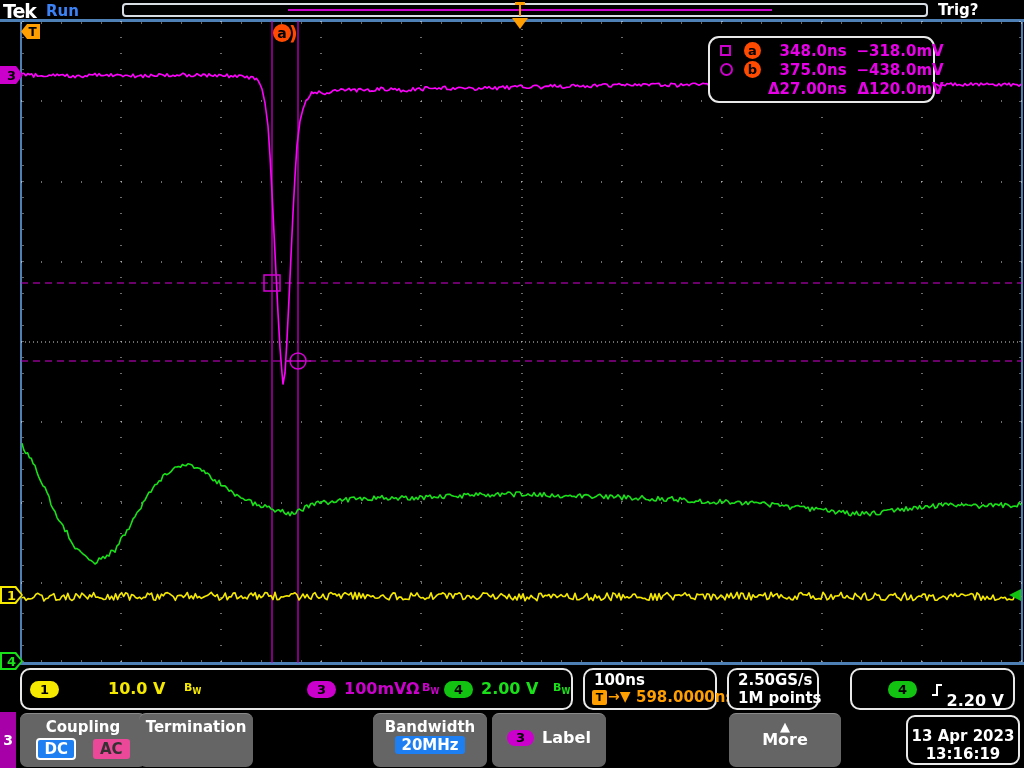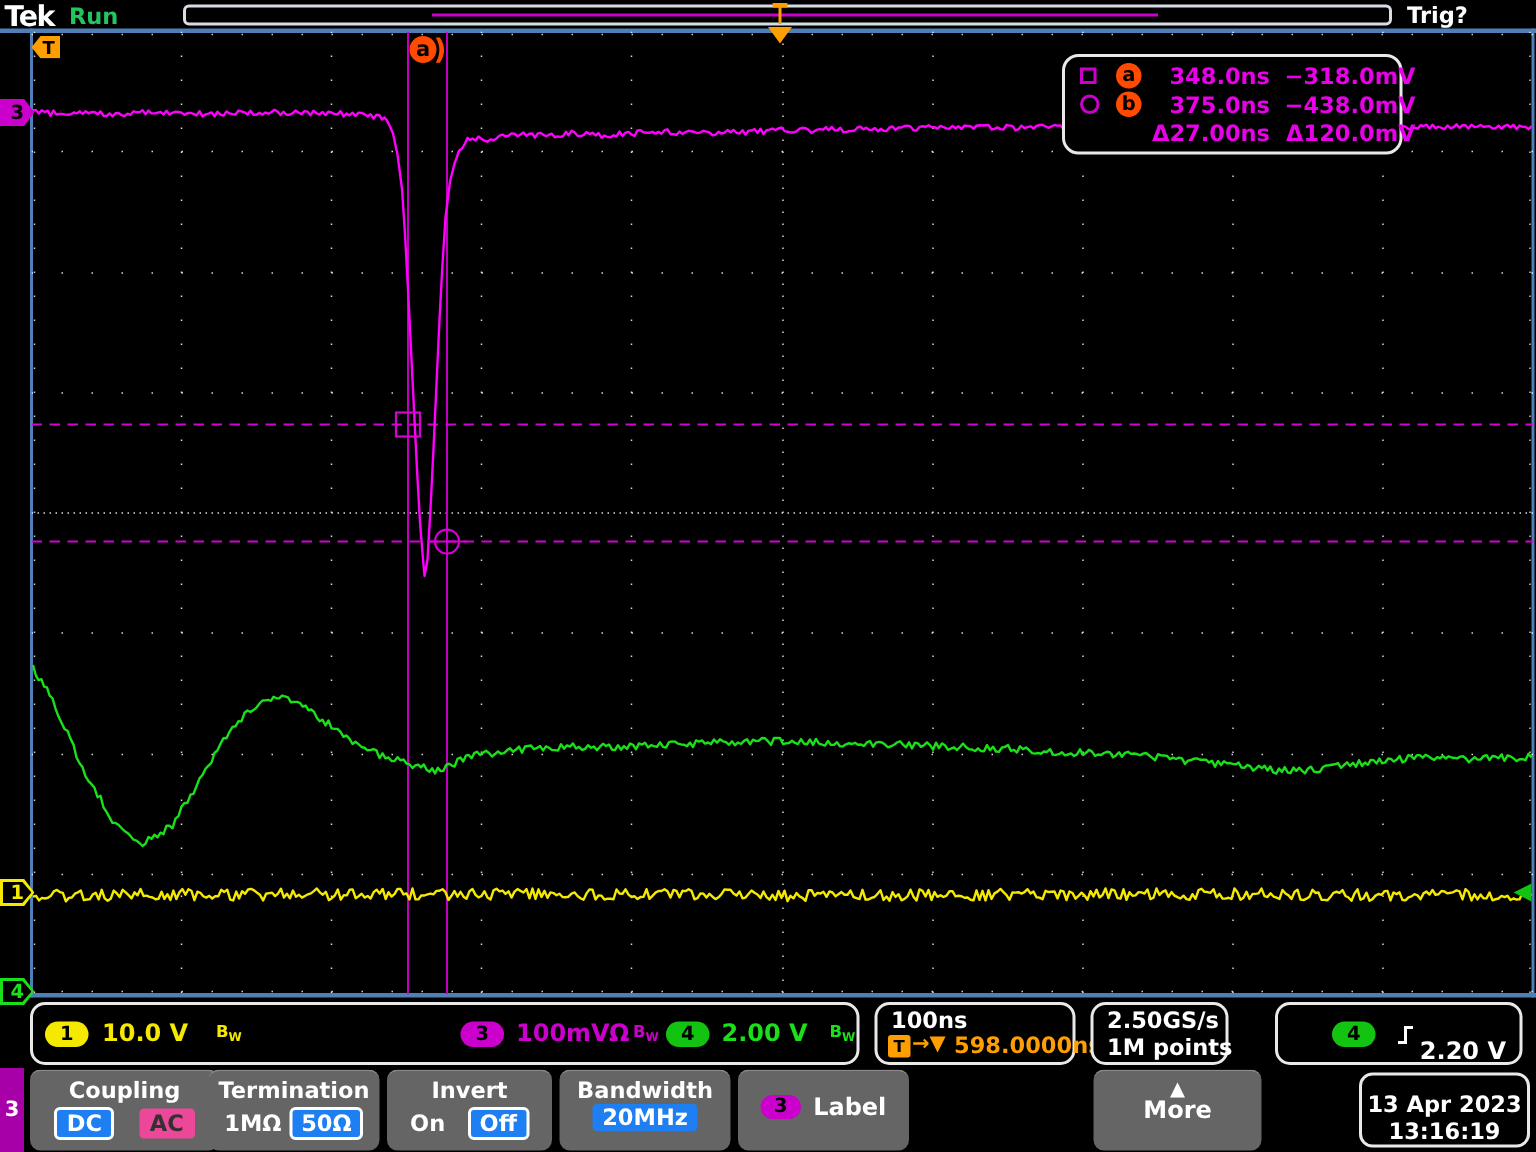--- a/index.html
+++ b/index.html
@@ -2,21 +2,21 @@
 <html><head>
 <meta charset="utf-8">
 <style>
   * { margin:0; padding:0; box-sizing:border-box; }
   html,body { background:#000; }
   body { font-family:"DejaVu Sans","Liberation Sans",sans-serif; }
   .screen { position:relative; width:1024px; height:768px; background:#000; overflow:hidden; }
 
   
   .logo { position:absolute; left:3px; top:0px; color:#fff; font-size:19px; font-weight:800; letter-spacing:-1px; }
-  .run  { position:absolute; left:46px; top:2px; color:#22c55e; font-size:15px; font-weight:600; }
+  .run  { position:absolute; left:46px; top:2px; color:#3b82f6; font-size:15px; font-weight:600; }
   .trig { position:absolute; left:938px; top:1px; color:#fff; font-size:15px; font-weight:600; }
   .recbar { position:absolute; left:122px; top:3px; width:806px; height:14px; border:2px solid #d8dde4; border-radius:4px; background:#000; }
   .recline { position:absolute; left:164px; top:4px; width:484px; height:2px; background:#cc00cc; }
   .rec-t-stem { position:absolute; left:519px; top:2px; width:2px; height:14px; background:#ff9e00; }
   .rec-t-cap  { position:absolute; left:515px; top:2px; width:10px; height:3px; background:#ff9e00; }
   .trig-tri { position:absolute; left:512px; top:18px; width:0; height:0;
               border-left:8px solid transparent; border-right:8px solid transparent; border-top:11px solid #ff9e00; }
 
   
   .hline { position:absolute; left:0; width:1024px; height:3px; background:#4e7fb5; }
@@ -50,21 +50,21 @@
   .obadge { width:17px; height:17px; border-radius:50%; background:#ff4a00; color:#000; font-size:13px; font-weight:800;
             display:flex; align-items:center; justify-content:center; }
 
   
   .robox { position:absolute; top:668px; height:42px; background:#000; border:2px solid #e9e9e9; border-radius:10px; z-index:4; }
   .badge { position:absolute; width:29px; height:17px; border-radius:9px; color:#000; font-size:13px; font-weight:800;
            display:flex; align-items:center; justify-content:center; }
   .rotext { position:absolute; font-size:16px; font-weight:700; white-space:nowrap; }
   .bw { font-size:11px; font-weight:700; }
   .bw sub { font-size:8px; }
-  .y { color:#f5e900; } .m { color:#cc00cc; } .g { color:#19e019; } .w { color:#fff; } .o { color:#ff9e00; }
+  .y { color:#f5e900;margin-left:40px; } .m { color:#cc00cc; } .g { color:#19e019; } .w { color:#fff; } .o { color:#ff9e00; }
   .tbadge { position:absolute; width:15px; height:15px; background:#ff9e00; color:#000; border-radius:2px;
             font-size:11px; font-weight:800; display:flex; align-items:center; justify-content:center; }
 
   
   .menutab { position:absolute; left:0; top:712px; width:16px; height:56px; background:#a800a8; color:#fff;
              font-size:14px; font-weight:700; display:flex; align-items:center; justify-content:center; z-index:4; }
   .mbtn { position:absolute; top:713px; height:54px; background:#656565; border-radius:7px; border-top:1px solid #8a8a8a;
           display:flex; flex-direction:column; align-items:center; z-index:4; }
   .mtitle { color:#fff; font-size:15px; font-weight:600; margin-top:4px; }
   .mrow { display:flex; align-items:center; justify-content:space-around; width:100%; flex:1; padding:0 8px 6px 8px; }
@@ -210,33 +210,22 @@
   <div class="mbtn" style="left:20px; width:126px;">
     <span class="mtitle">Coupling</span>
     <div class="mrow">
       <span class="chip-sel">DC</span>
       <span class="chip-dim">AC</span>
     </div>
   </div>
 
   <div class="mbtn" style="left:139px; width:114px;">
     <span class="mtitle">Termination</span>
-    <div class="mrow">
-      <span class="chip-plain">1MΩ</span>
-      <span class="chip-sel">50Ω</span>
-    </div>
-  </div>
-
-  <div class="mbtn" style="left:258px; width:110px;">
-    <span class="mtitle">Invert</span>
-    <div class="mrow">
-      <span class="chip-plain">On</span>
-      <span class="chip-sel">Off</span>
-    </div>
-  </div>
+  </div>
+
 
   <div class="mbtn" style="left:373px; width:114px;">
     <span class="mtitle">Bandwidth</span>
     <div class="mrow" style="justify-content:center; padding-top:0;">
       <span class="chip-bluetext" style="margin-top:-8px;">20MHz</span>
     </div>
   </div>
 
   <div class="mbtn" style="left:492px; width:114px;">
     <div class="mrow" style="flex:1;">

